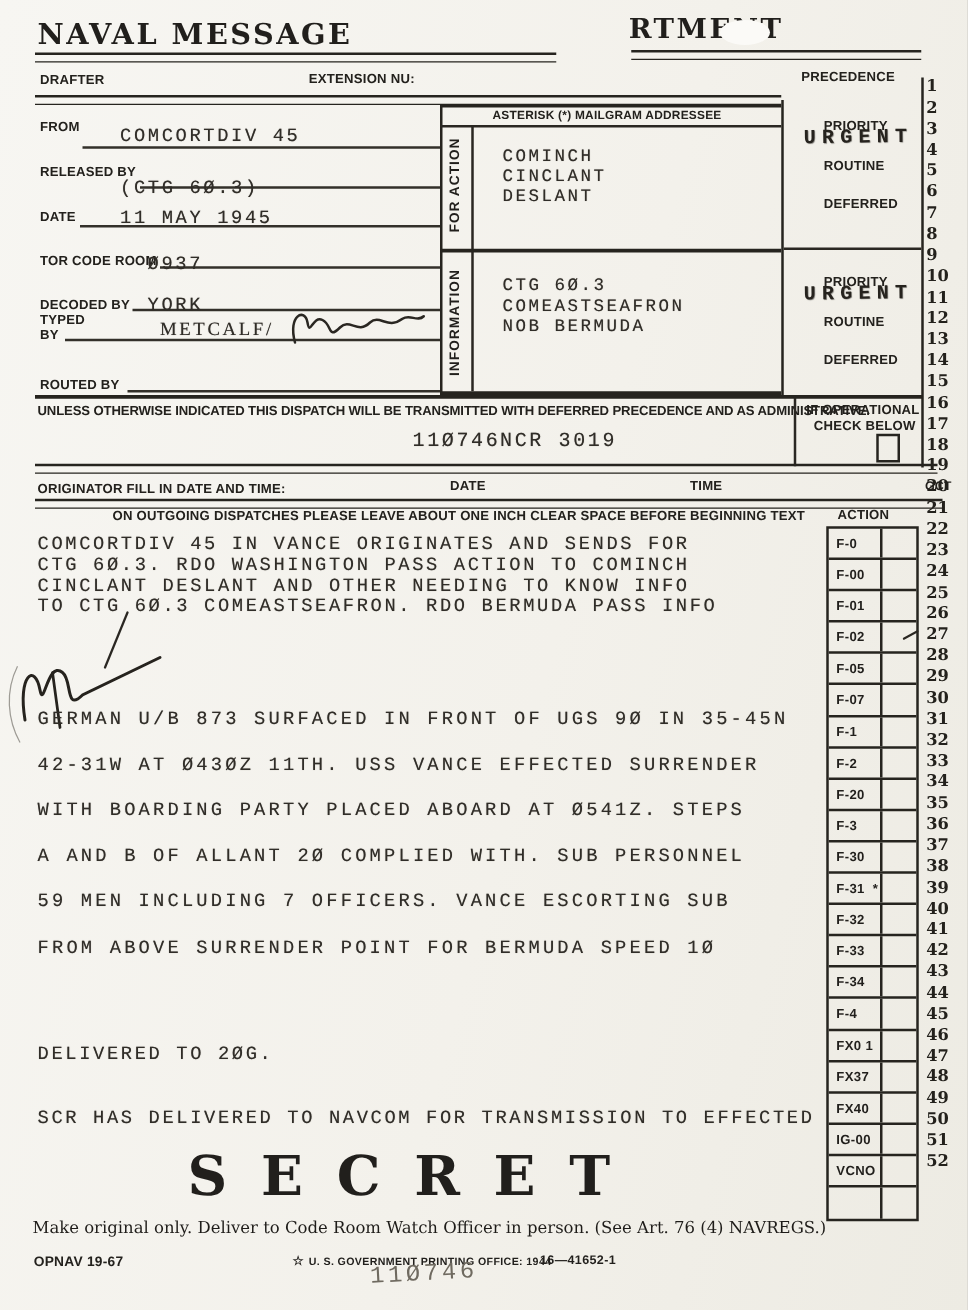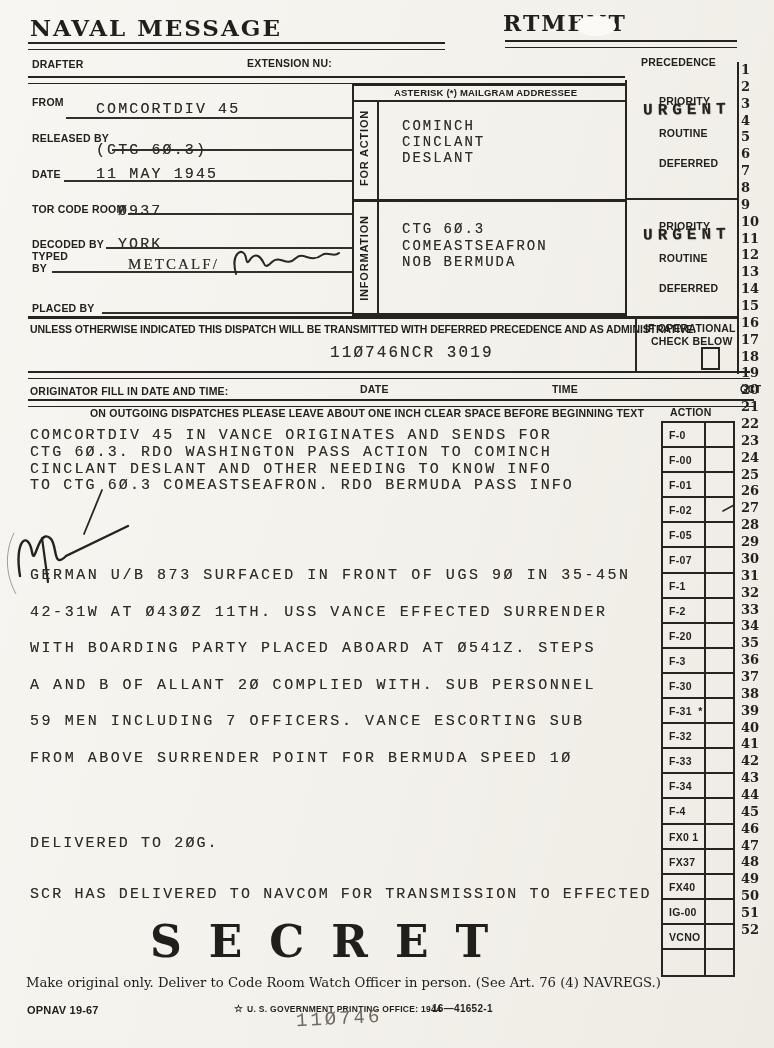--- a/index.html
+++ b/index.html
@@ -92,21 +92,21 @@
 
   <div class="abs lbl" style="left:32px;top:250px;">TYPED
 BY</div>
   <div class="abs fline" style="left:52px;top:271px;width:300px;"></div>
   <div class="abs typed" style="left:128px;top:256px;font-family:Liberation Serif, serif;">METCALF/</div>
 
   <svg class="abs" style="left:228px;top:244px;" width="115" height="36" viewBox="0 0 115 36">
     <path d="M8,30 C2,8 16,2 18,14 C20,26 22,8 30,12 C38,16 34,28 44,18 C52,10 58,24 68,14 C76,7 82,20 94,11 C100,7 106,14 111,9" fill="none" stroke="#2a2722" stroke-width="2" stroke-linecap="round"></path>
   </svg>
 
-  <div class="abs lbl" style="left:32px;top:302px;">PLACED BY</div>
+  <div class="abs lbl" style="left:32px;top:302px;">ROUTED BY</div>
   <div class="abs fline" style="left:102px;top:312px;width:250px;"></div>
 
   <div class="abs vline" style="left:352px;top:84px;height:232px;"></div>
   <div class="abs rule" style="left:352px;top:84px;width:273px;"></div>
   <div class="abs lbl sm" style="left:394px;top:87px;">ASTERISK (*) MAILGRAM ADDRESSEE</div>
   <div class="abs thin" style="left:352px;top:100px;width:273px;"></div>
   <div class="abs thin" style="left:377px;top:100px;width:1.6px;height:213px;"></div>
   <div class="abs rule" style="left:352px;top:199px;width:273px;height:2.5px;"></div>
   <div class="abs rule" style="left:352px;top:313px;width:273px;height:3px;"></div>
 

